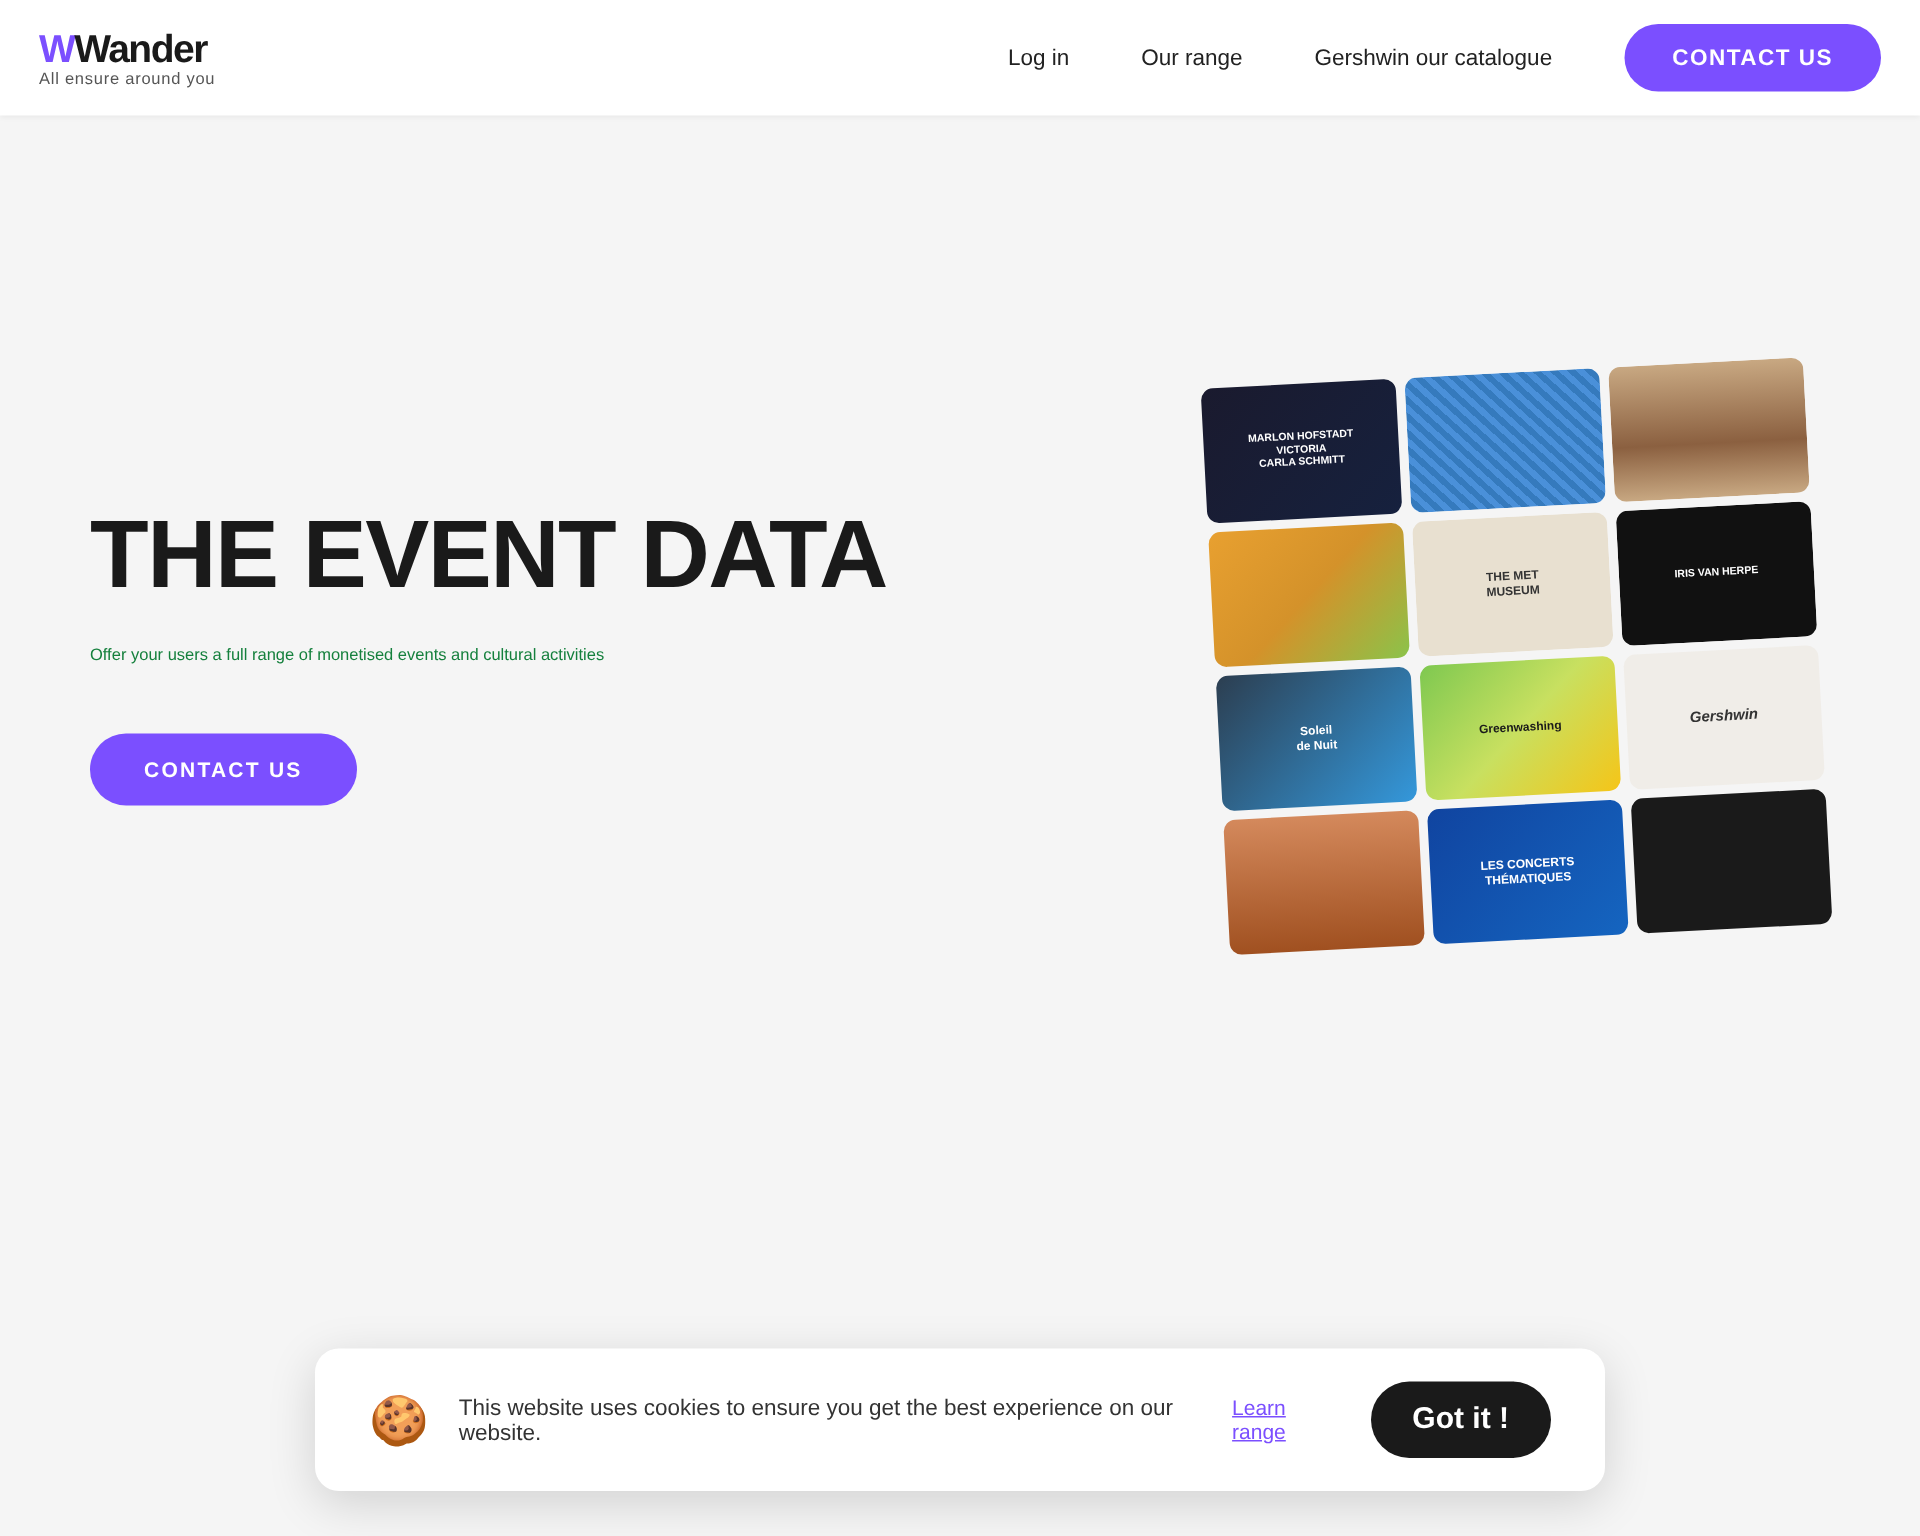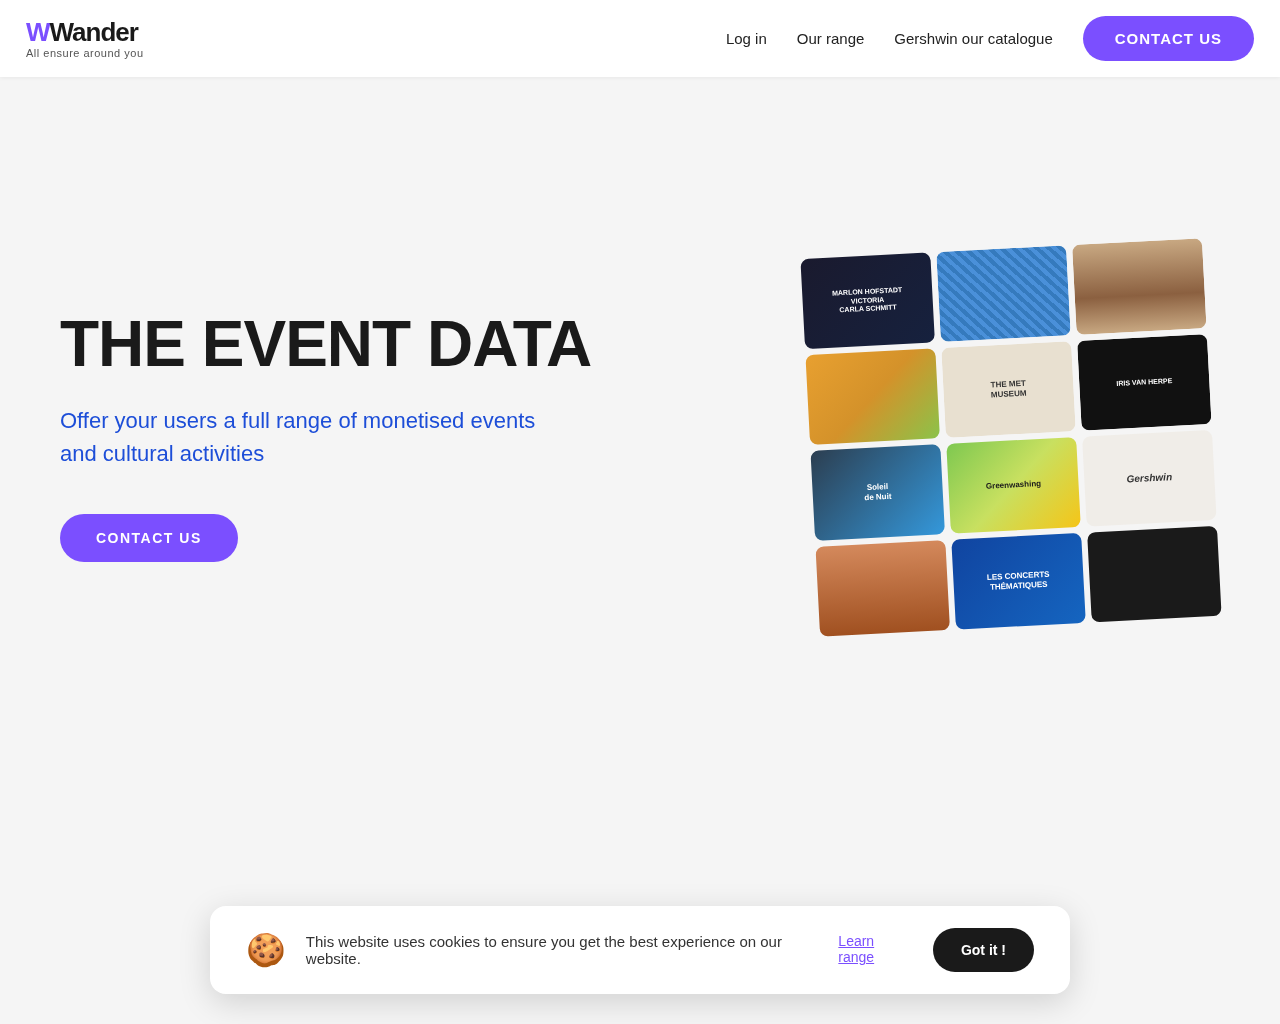--- a/index.html
+++ b/index.html
@@ -32,21 +32,21 @@
       color: #7b4fff;
     }
     .logo-tagline {
       font-size: 11px;
       color: #555;
       letter-spacing: 0.5px;
     }
     .nav-links {
       display: flex;
       align-items: center;
-      gap: 30px;
+      gap: 48px;
     }
     .nav-link {
       font-size: 15px;
       color: #222;
       text-decoration: none;
       font-weight: 500;
       cursor: pointer;
     }
     .btn-contact-nav {
       background: #7b4fff;
@@ -78,22 +78,22 @@
     .hero-title {
       font-size: 64px;
       font-weight: 900;
       color: #1a1a1a;
       line-height: 1.0;
       text-transform: uppercase;
       margin-bottom: 28px;
       letter-spacing: -1px;
     }
     .hero-subtitle {
-      font-size: 22px;
-      color: #1d4ed8;
+      font-size: 11px;
+      color: #15803d;
       line-height: 1.5;
       margin-bottom: 44px;
       max-width: 480px;
     }
     .btn-contact-hero {
       background: #7b4fff;
       color: #fff;
       border: none;
       padding: 16px 36px;
       border-radius: 50px;
@@ -182,21 +182,21 @@
       text-decoration: underline;
       cursor: pointer;
       width: fit-content;
     }
     .btn-got-it {
       background: #1a1a1a;
       color: #fff;
       border: none;
       padding: 14px 28px;
       border-radius: 50px;
-      font-size: 14px;
+      font-size: 20px;
       font-weight: 600;
       cursor: pointer;
       flex-shrink: 0;
       white-space: nowrap;
     }
   </style>
 </head>
 <body>
 
 <nav class="navbar">

